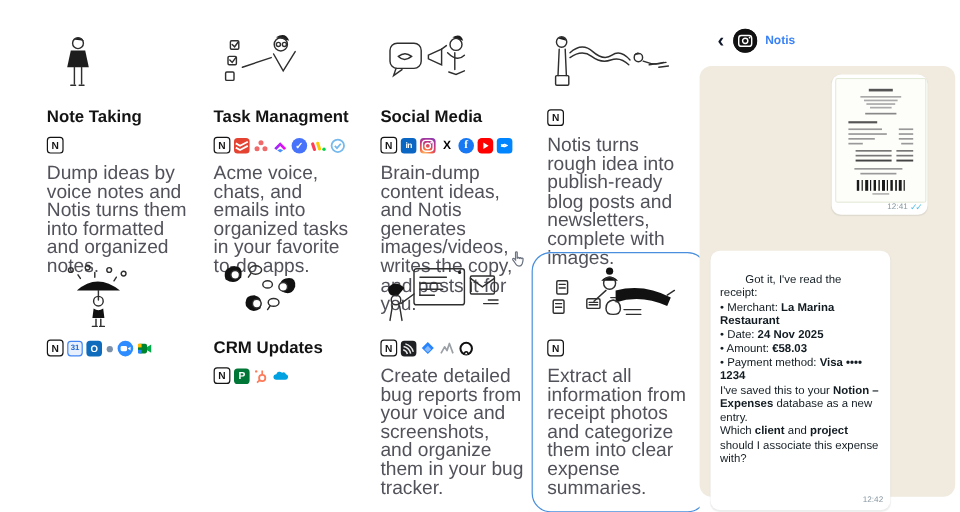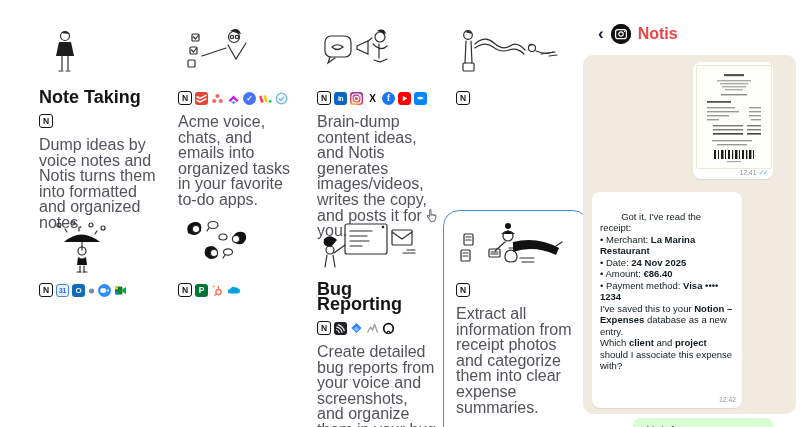--- a/index.html
+++ b/index.html
@@ -8,21 +8,21 @@
 
   
   .features{position:absolute;left:39px;top:26px;width:537px;display:grid;
             grid-template-columns:repeat(4,120px);column-gap:19px;
             grid-template-rows:192px auto;row-gap:0;}
   .card{position:relative;width:120px;}
   .card.highlighted::before{content:"";position:absolute;inset:-8px -13px -12px -13px;
         border:1.5px solid #4a8fdd;border-radius:16px;pointer-events:none;}
   .illu{height:56px;margin-bottom:8px;display:flex;align-items:flex-end;}
   .illu svg{display:block;}
-  .card-title{font-size:18px;font-weight:700;color:#141414;line-height:15px;}
+  .card-title{font-size:14px;font-weight:700;color:#141414;line-height:15px;}
   .appicons{display:flex;align-items:center;gap:3px;margin:9px 0 9px 0;height:14px;}
   .appicon{width:13px;height:13px;border-radius:3px;display:inline-flex;align-items:center;
            justify-content:center;font-size:8px;font-weight:700;flex:0 0 auto;overflow:hidden;}
   .appicon svg{display:block;}
   .card-desc{font-size:16px;line-height:15.6px;color:#52525b;}
 
   
   .ai-notion{background:#fff;border:1px solid #141414;color:#141414;width:12px;height:12px;font-size:8.5px;}
   .ai-todoist{background:#e44332;}
   .ai-ticktick{background:#4772fa;border-radius:50%;color:#fff;font-size:8px;}
@@ -41,28 +41,28 @@
   .ai-linear{background:#1f2023;}
 
   
   .cursor{position:absolute;left:424px;top:208px;width:15px;height:17px;}
 
   
   .chat{position:absolute;left:583px;top:0;width:217px;height:427px;background:#fff;}
   .chat-header{position:absolute;top:24px;left:15px;display:flex;align-items:center;gap:7px;}
   .back-chevron{font-size:17px;line-height:17px;font-weight:600;color:#0f172a;margin-top:-2px;cursor:pointer;}
   .avatar{width:20px;height:20px;border-radius:50%;background:#111;display:flex;align-items:center;justify-content:center;}
-  .chat-title{font-size:16px;font-weight:700;color:#ef4444;}
+  .chat-title{font-size:10px;font-weight:700;color:#3b82f6;}
   .chat-body{position:absolute;left:0;top:55px;width:213px;height:359px;background:#f0eadf;
              border-radius:10px;box-sizing:border-box;padding:7px 13px 8px 9px;
              display:flex;flex-direction:column;align-items:flex-start;}
   .bubble{position:relative;border-radius:8px;box-shadow:0 1px 1px rgba(11,20,26,.08);}
   .msg-receipt{align-self:flex-end;margin-right:10px;background:#fff;padding:3px 3px 10px 3px;width:80px;box-sizing:border-box;}
   .receipt-img{width:74px;height:102px;background:#fdfdfa;border:1px solid #e3ead8;border-radius:2px;}
-  .msg-in{background:#fff;margin-top:13px;width:150px;box-sizing:border-box;
+  .msg-in{background:#fff;margin-top:30px;width:150px;box-sizing:border-box;
           padding:7px 8px 13px 8px;font-size:9.5px;line-height:11.5px;color:#111b21;white-space:pre-wrap;}
   .msg-out{background:#d9fdd3;align-self:flex-end;margin-top:10px;margin-right:10px;width:140px;
            box-sizing:border-box;padding:6px 8px 12px 8px;font-size:9.5px;line-height:12px;color:#111b21;}
   .meta{position:absolute;right:6px;bottom:2px;font-size:6.8px;color:#8696a0;display:flex;gap:2px;align-items:center;}
   .ticks{letter-spacing:-2px;color:#53bdeb;font-size:7.5px;}
   .msg-in b,.msg-out b{font-weight:700;}
 </style>
 </head>
 <body>
 
@@ -106,20 +106,21 @@
             <path d="M13.5 22l2 2 3-4"></path>
           <rect x="10" y="32" width="7" height="7" rx="1"></rect>
           <path d="M52 3q8-5 11 3" fill="#1d1d1d" stroke="none"></path>
           <circle cx="56" cy="9" r="5.5"></circle>
             <circle cx="54" cy="9" r="1.7"></circle>
             <circle cx="59" cy="9" r="1.7"></circle>
           <path d="M50 17l8 14 10-16"></path>
             <path d="M48 20l-24 8"></path>
         </svg>
       </div>
+      <div class="card-title">Task Managment</div>
       <div class="appicons">
           <span class="appicon ai-notion">N</span>
           <span class="appicon ai-todoist">
             <svg viewBox="0 0 13 13" width="13" height="13">
               <path d="M1.5 4.5l3.5 2 6.5-3.4M1.5 8l3.5 2 6.5-3.4" stroke="#fff" stroke-width="1.5" fill="none"></path>
             </svg>
           </span>
           <span class="appicon ai-asana">
             <svg viewBox="0 0 13 13" width="13" height="13">
               <circle cx="6.5" cy="4" r="2.1" fill="#f06a6a"></circle>
@@ -158,20 +159,21 @@
           <path d="M15 19q5 5 11 0q-5.5-4.5-11 0z"></path>
           <path d="M13 29l-2 6 7-5"></path>
           <path d="M40 18l11-5v13l-11-5z"></path>
             <path d="M51 13l4-3"></path>
           <path d="M60 3q7-4 9 3" fill="#1d1d1d" stroke="none"></path>
           <circle cx="63" cy="9" r="5"></circle>
           <path d="M56 16q8 8 14 2"></path>
             <path d="M62 16v14M57 32l6 2 7-3"></path>
         </svg>
       </div>
+      <div class="card-title">Social Media</div>
       <div class="appicons">
           <span class="appicon ai-notion">N</span>
           <span class="appicon ai-linkedin">in</span>
           <span class="appicon ai-instagram">
             <svg viewBox="0 0 13 13" width="13" height="13">
               <rect x="2" y="2" width="9" height="9" rx="2.6" fill="none" stroke="#fff" stroke-width="1.2"></rect>
               <circle cx="6.5" cy="6.5" r="2.2" fill="none" stroke="#fff" stroke-width="1.2"></circle>
               <circle cx="9.4" cy="3.7" r=".8" fill="#fff"></circle>
             </svg>
           </span>
@@ -198,20 +200,21 @@
           <path d="M19 20q10-7 18-1t16 3t15 4"></path>
           <path d="M72 18q3-4 6-1" fill="#1d1d1d" stroke="none"></path>
           <circle cx="76" cy="20" r="3.5"></circle>
           <path d="M80 23q10 4 17 1"></path>
             <path d="M85 26l14-2M93 28l8-1"></path>
         </svg>
       </div>
       <div class="appicons">
           <span class="appicon ai-notion">N</span>
         </div>
+      <div class="card-desc">Notis turns rough idea into publish-ready blog posts and newsletters, complete with images.</div>
     </div>
 
     <div class="card">
       <div class="illu">
         <svg width="90" height="54" viewBox="0 0 90 54" fill="none" stroke="#2f2f2f" stroke-width="1.2" stroke-linecap="round">
           <circle cx="20" cy="5" r="2"></circle>
             <circle cx="34" cy="3" r="2"></circle>
             <circle cx="52" cy="5" r="2"></circle>
             <circle cx="64" cy="8" r="2"></circle>
           <path d="M26 9l2 3M58 11l-2 3M40 7v4"></path>
@@ -258,20 +261,21 @@
             <path d="M31 8l-2 3"></path>
           <path d="M60 12q9-2 8 7q-3 8-11 4q-4-9 3-11z" fill="#111" stroke="none"></path>
           <circle cx="58" cy="19" r="3.6" fill="#fff"></circle>
           <ellipse cx="45" cy="17" rx="4" ry="3"></ellipse>
           <path d="M34 26q-9 0-7 9q5 7 12 2q3-9-5-11z" fill="#111" stroke="none"></path>
           <circle cx="36" cy="33" r="3.6" fill="#fff"></circle>
           <ellipse cx="50" cy="32" rx="4.5" ry="3.2"></ellipse>
             <path d="M47 35l-2 3"></path>
         </svg>
       </div>
+      <div class="card-title">CRM Updates</div>
       <div class="appicons">
           <span class="appicon ai-notion">N</span>
           <span class="appicon ai-pipedrive">P</span>
           <span class="appicon ai-hubspot">
             <svg viewBox="0 0 13 13" width="13" height="13">
               <circle cx="7.5" cy="8" r="2.6" fill="none" stroke="#ff7a59" stroke-width="1.5"></circle>
               <path d="M7.5 5.4V1.8M7.5 1.8h0" stroke="#ff7a59" stroke-width="1.4"></path>
               <circle cx="2.5" cy="2.5" r="1" fill="#ff7a59"></circle>
               <path d="M5.4 9.8l-2.2 2" stroke="#ff7a59" stroke-width="1.4"></path>
             </svg>
@@ -292,21 +296,20 @@
           <path d="M33 11h22M33 16h17M33 21h19M33 26h12"></path>
           <rect x="75" y="10" width="20" height="15" rx="1"></rect>
           <path d="M75 12l10 7 10-7"></path>
           <path d="M90 30h8M86 33h12"></path>
           <path d="M20 20q-7-7-13-1q-2 8 7 8z" fill="#111" stroke="none"></path>
           <circle cx="13" cy="30" r="4"></circle>
           <path d="M17 33l11-8"></path>
             <path d="M10 35l-2 12M16 35l2 12"></path>
         </svg>
       </div>
-      <div class="card-title">Bug Reporting</div>
       <div class="appicons">
           <span class="appicon ai-notion">N</span>
           <span class="appicon ai-linear">
             <svg viewBox="0 0 13 13" width="13" height="13">
               <path d="M2 7.5A4.8 4.8 0 015.5 11M2.3 4.8A7.6 7.6 0 018.2 10.7M3.8 2.6a9.4 9.4 0 016.6 6.6" stroke="#e8e8e8" stroke-width="1.2" fill="none"></path>
             </svg>
           </span>
           <span class="appicon ai-jira">
             <svg viewBox="0 0 13 13" width="13" height="13">
               <path d="M6.5 1l5 5-5 5-5-5z" fill="#2684ff"></path>
@@ -426,21 +429,21 @@
         <div class="meta">
           <span>12:41</span>
           <span class="ticks">✓✓</span>
         </div>
       </div>
 
       <div class="bubble msg-in">
         <span><span>Got it, I've read the receipt:
 • Merchant: </span><b>La Marina Restaurant</b><span>
 • Date: </span><b>24 Nov 2025</b><span>
-• Amount: </span><b>€86.40</b><span>
+• Amount: </span><b>€58.03</b><span>
 • Payment method: </span><b>Visa •••• 1234</b><span>
 I've saved this to your </span><b>Notion – Expenses</b><span> database as a new entry.
 Which </span><b>client</b><span> and </span><b>project</b><span> should I associate this expense with?</span></span>
         <div class="meta">
           <span>12:42</span>
         </div>
       </div>
 
       <div class="bubble msg-out">
         <span><span>This is for </span><b>Acme Corp – Product Launch Offsite.</b></span>

